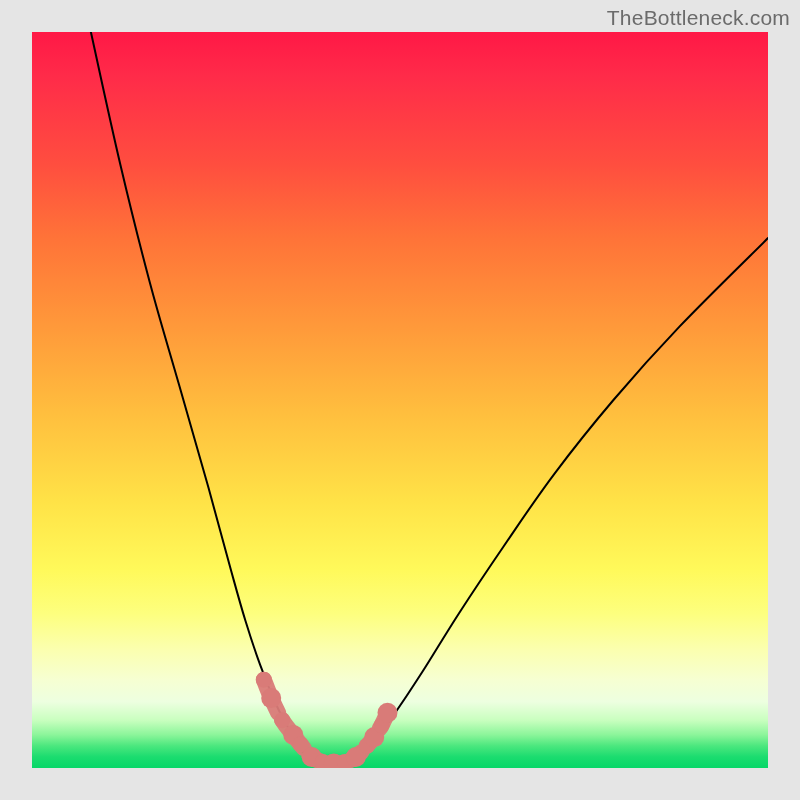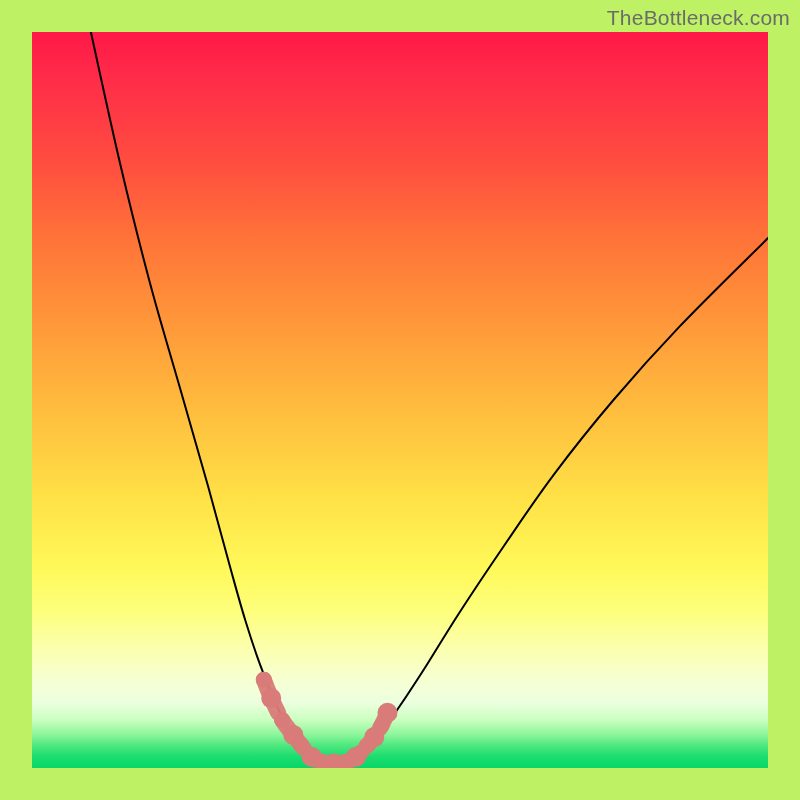--- a/index.html
+++ b/index.html
@@ -8,21 +8,21 @@
     width: 800px;
     height: 800px;
     background: #000;
     overflow: hidden;
     font-family: Arial, Helvetica, sans-serif;
   }
   .frame {
     position: absolute;
     left: 0; top: 0;
     width: 800px; height: 800px;
-    background: #bef264;
+    background: #e5e5e5;
   }
   .plot {
     position: absolute;
     left: 32px;
     top: 32px;
     width: 736px;
     height: 736px;
     overflow: hidden;
   }
   .gradient {

